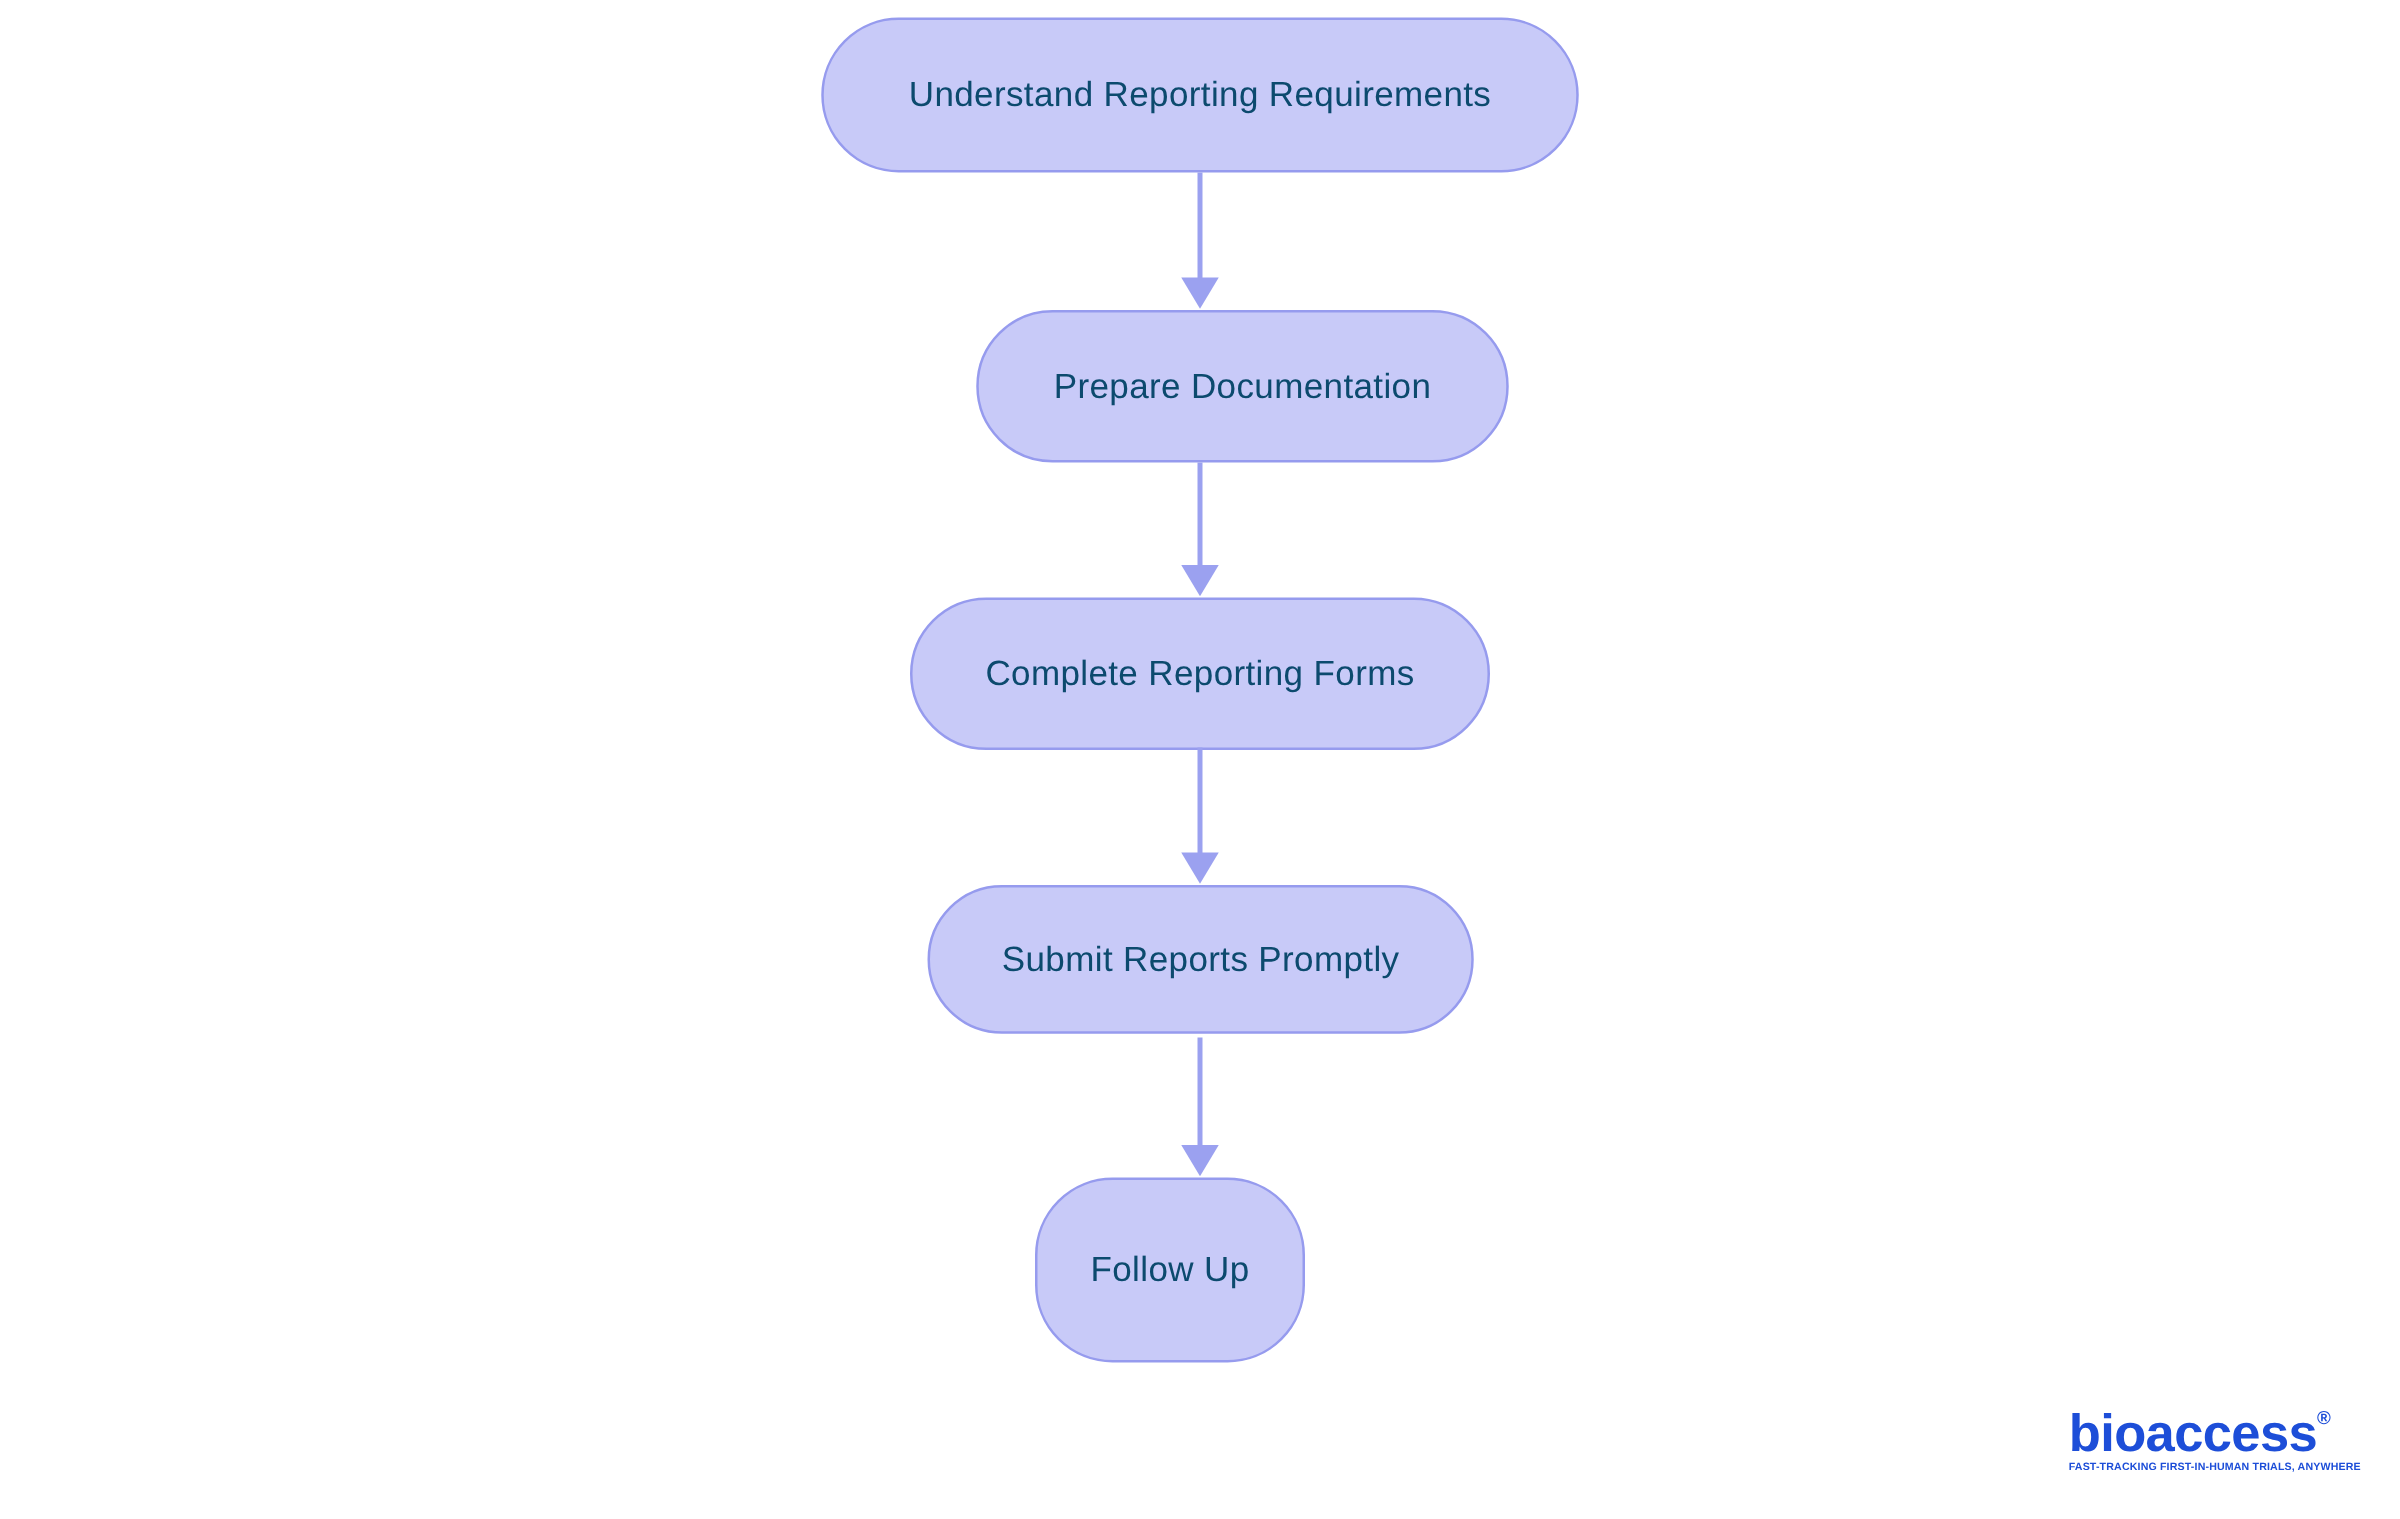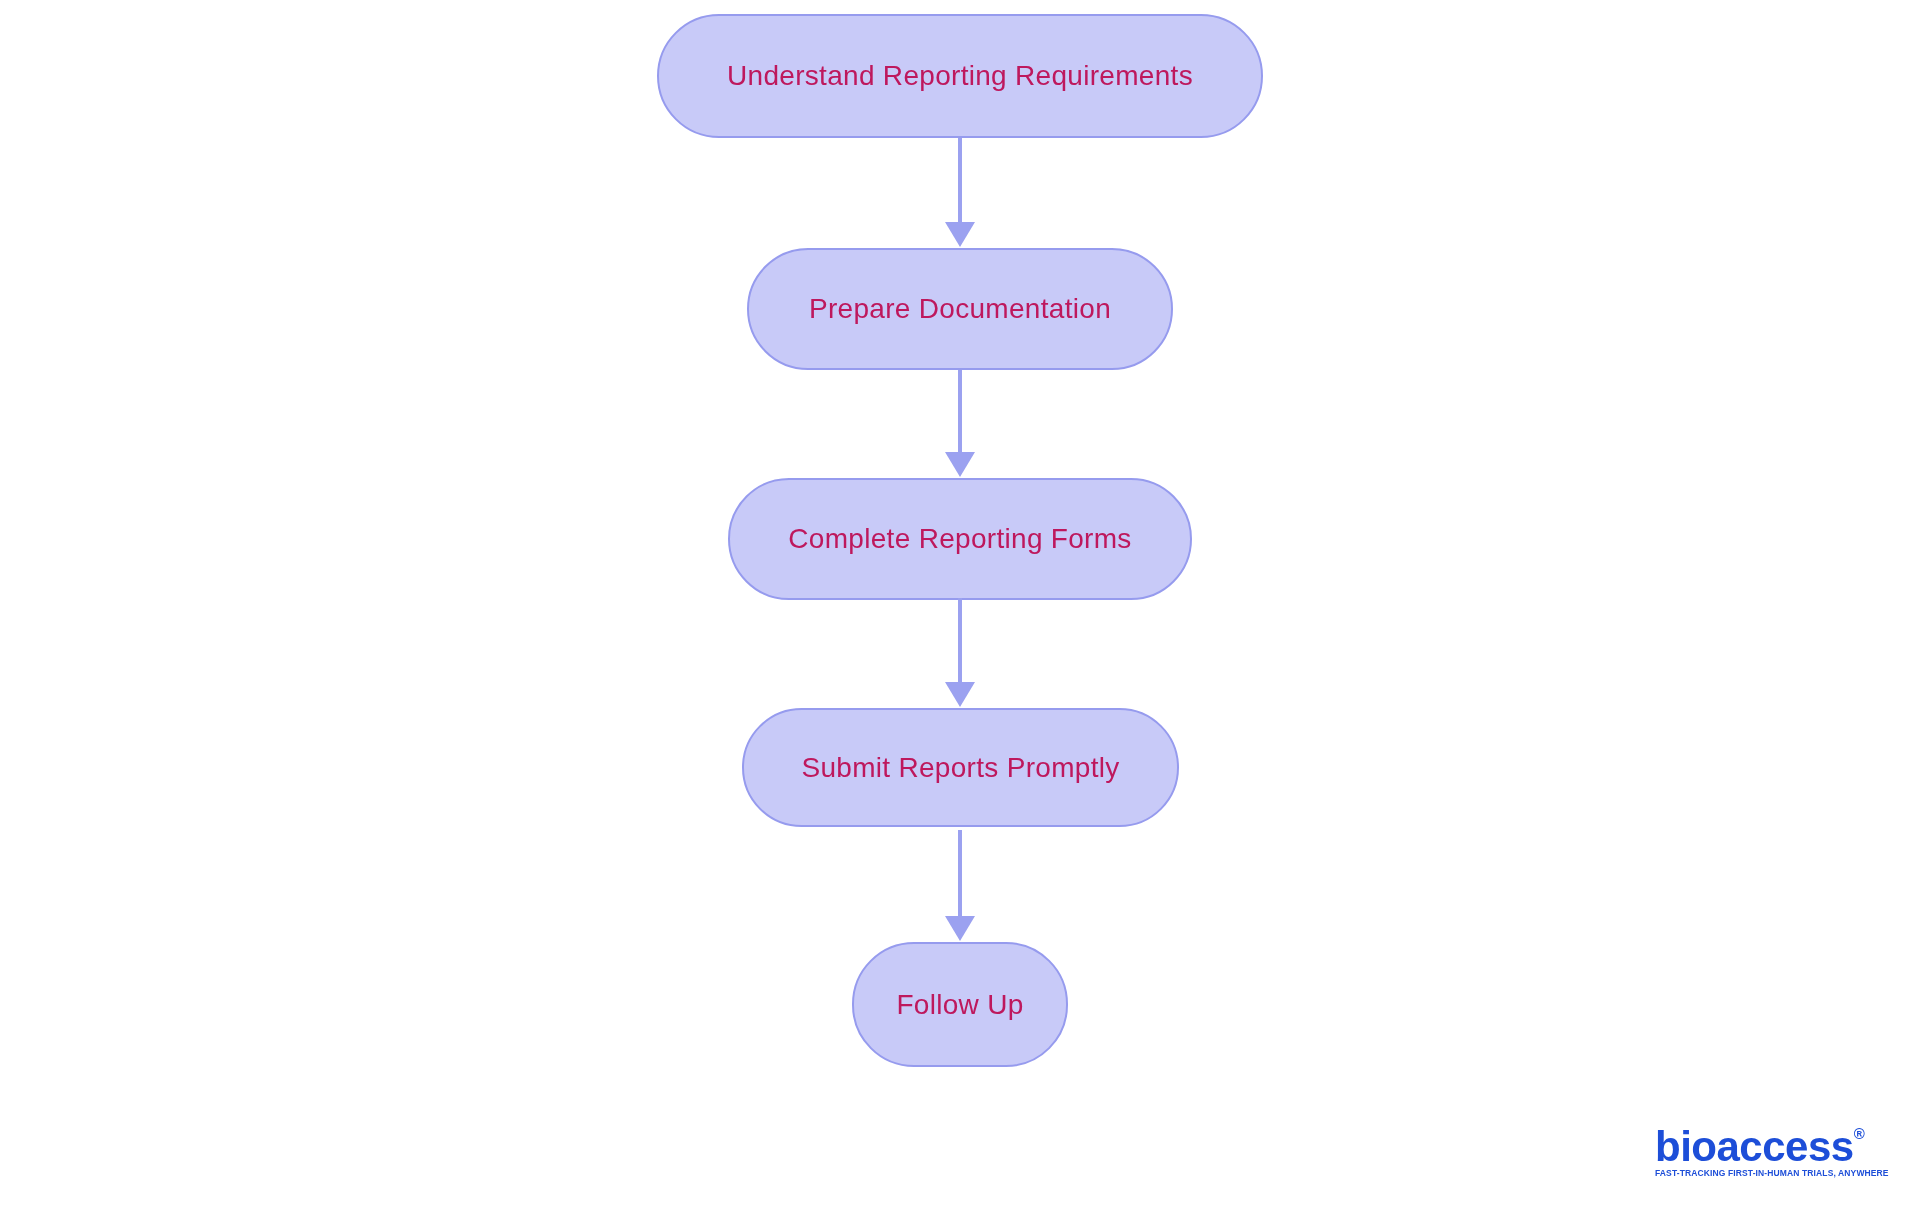--- a/index.html
+++ b/index.html
@@ -20,30 +20,30 @@
     box-sizing: border-box;
     background: #c8caf8;
     border: 2px solid #969bee;
     border-radius: 62px;
     display: flex;
     align-items: center;
     justify-content: center;
     text-align: center;
   }
   .node span {
-    color: #be185d;
+    color: #0c4a6e;
     font-size: 28px;
     letter-spacing: 0.3px;
     line-height: 1.2;
   }
   .n1 { left: 657px; top: 14px;  width: 606px; height: 124px; }
-  .n2 { left: 747px; top: 248px; width: 426px; height: 122px; }
+  .n2 { left: 781px; top: 248px; width: 426px; height: 122px; }
   .n3 { left: 728px; top: 478px; width: 464px; height: 122px; }
   .n4 { left: 742px; top: 708px; width: 437px; height: 119px; }
-  .n5 { left: 852px; top: 942px; width: 216px; height: 125px; }
+  .n5 { left: 828px; top: 942px; width: 216px; height: 148px; }
 
   .arrow {
     position: absolute;
     left: 945px;
     width: 30px;
   }
   .arrow .line {
     position: absolute;
     left: 13px;
     top: 0;

